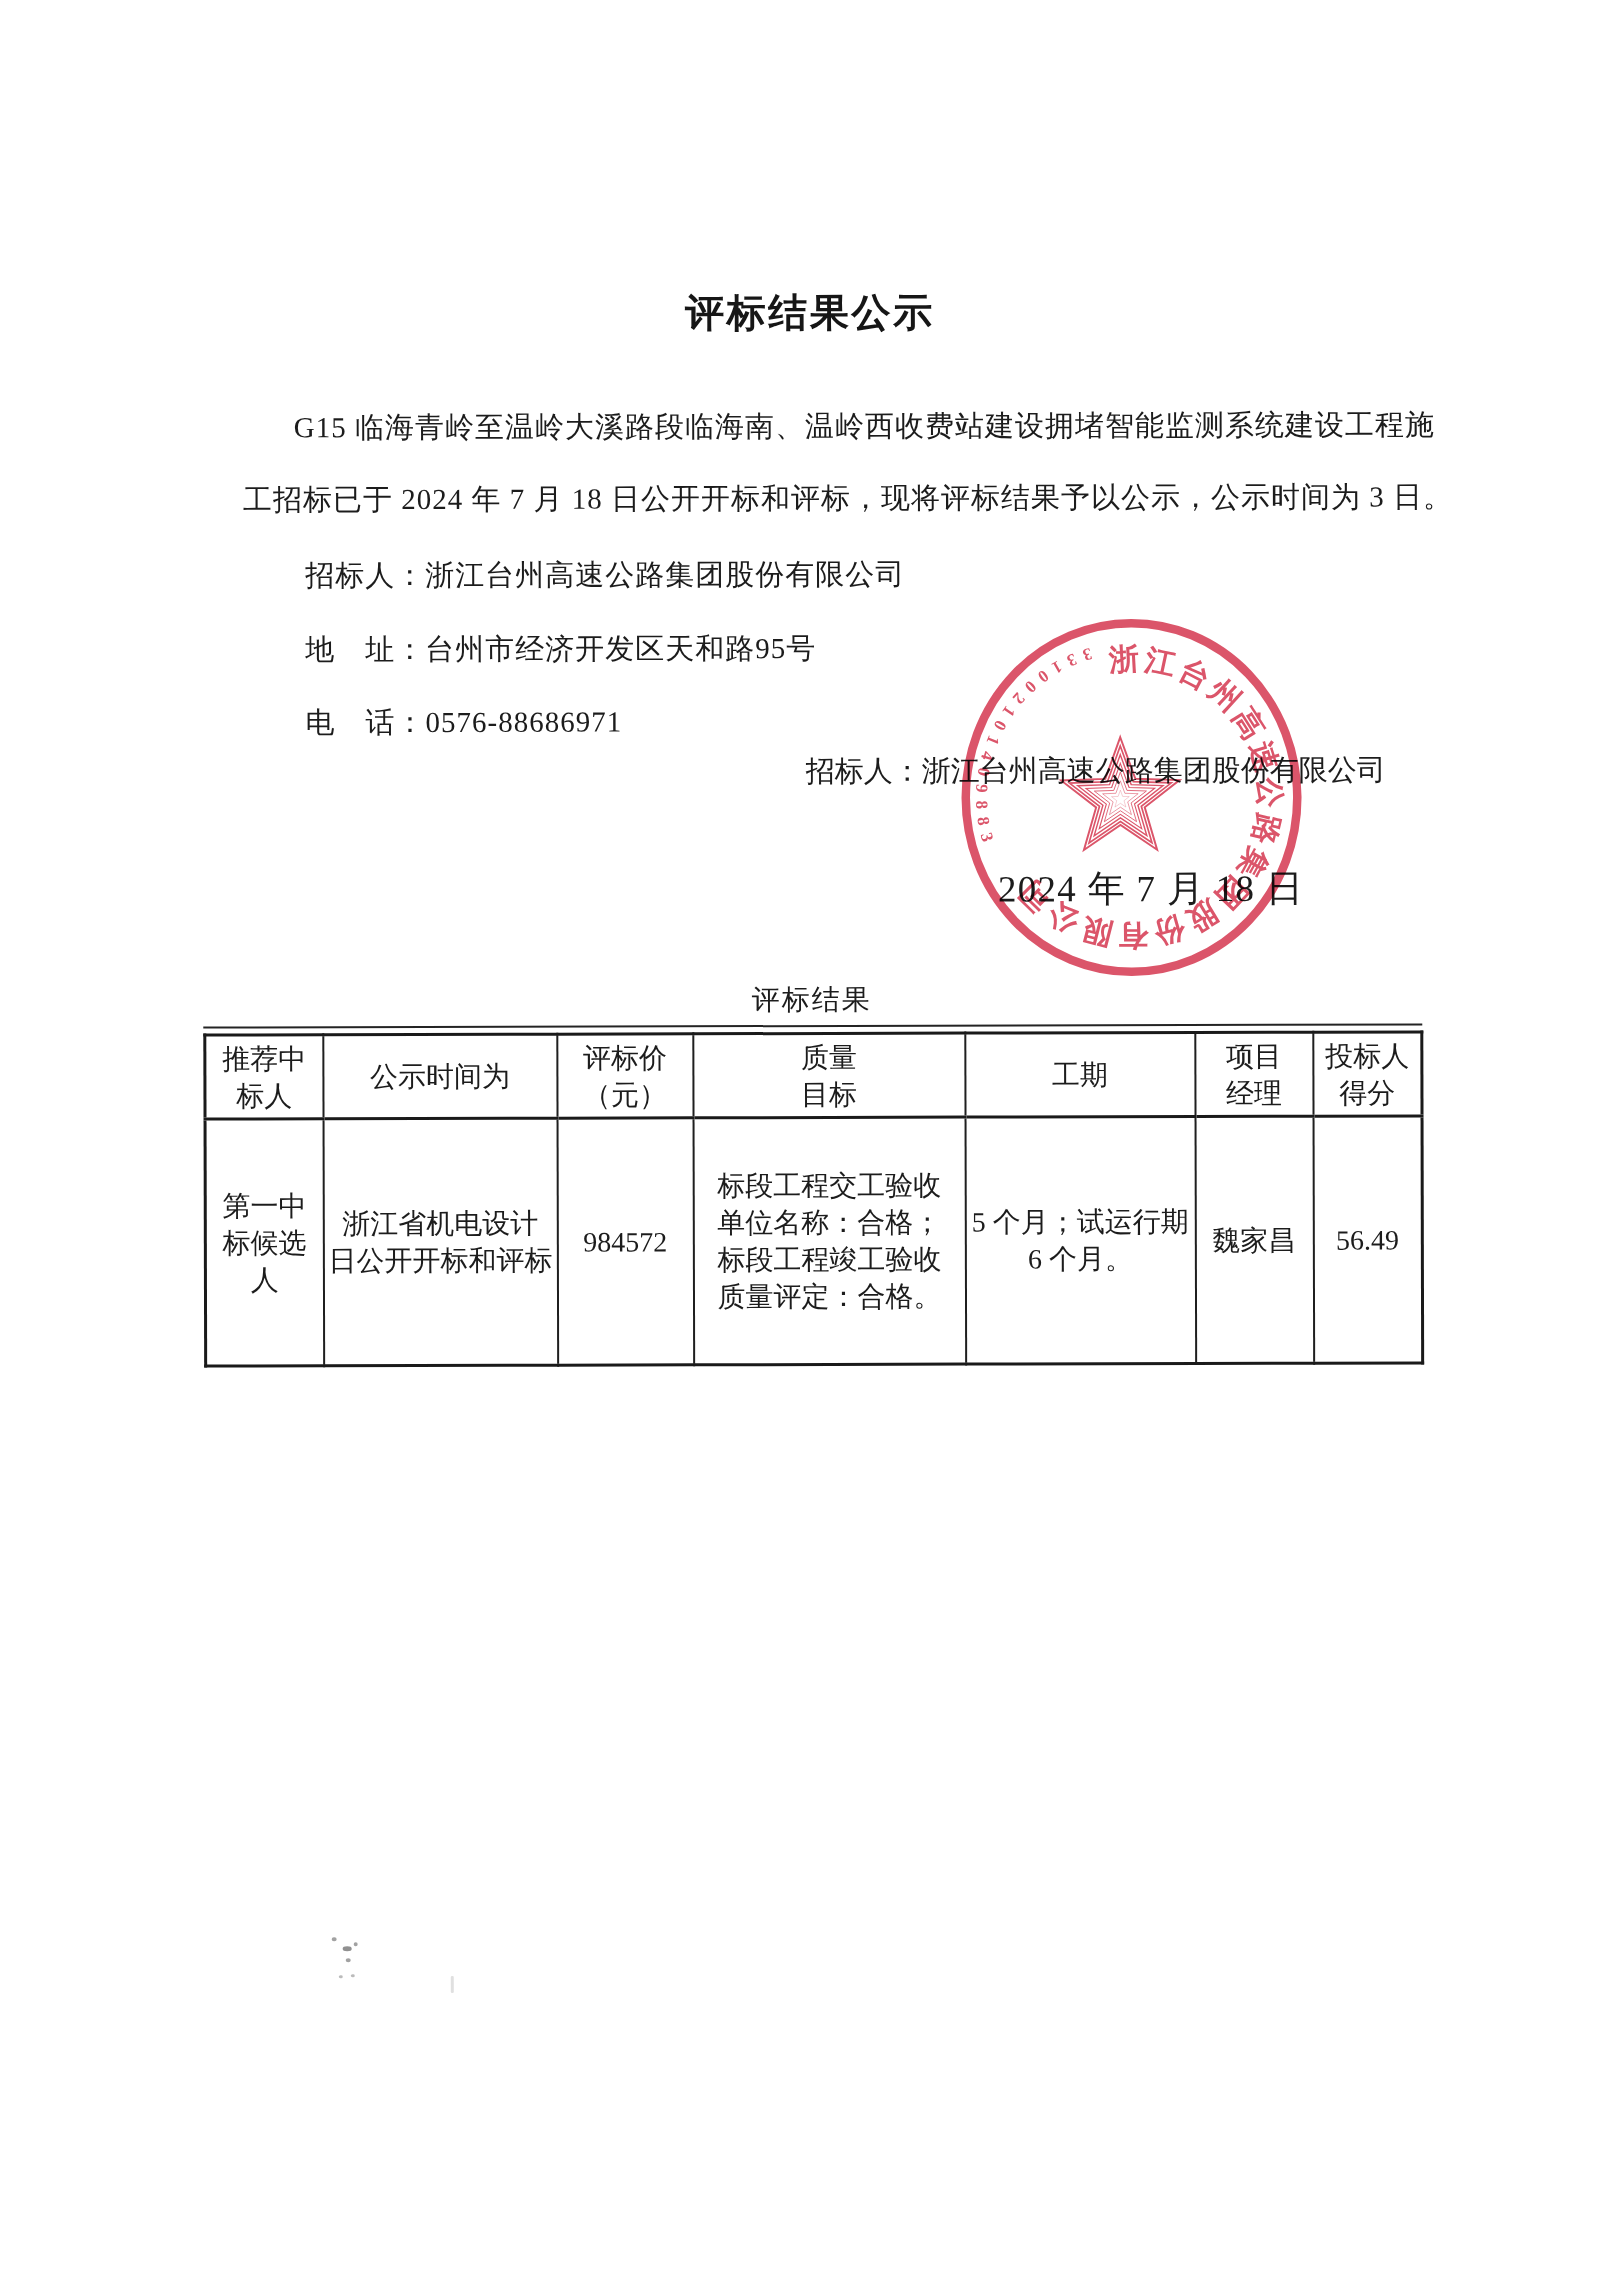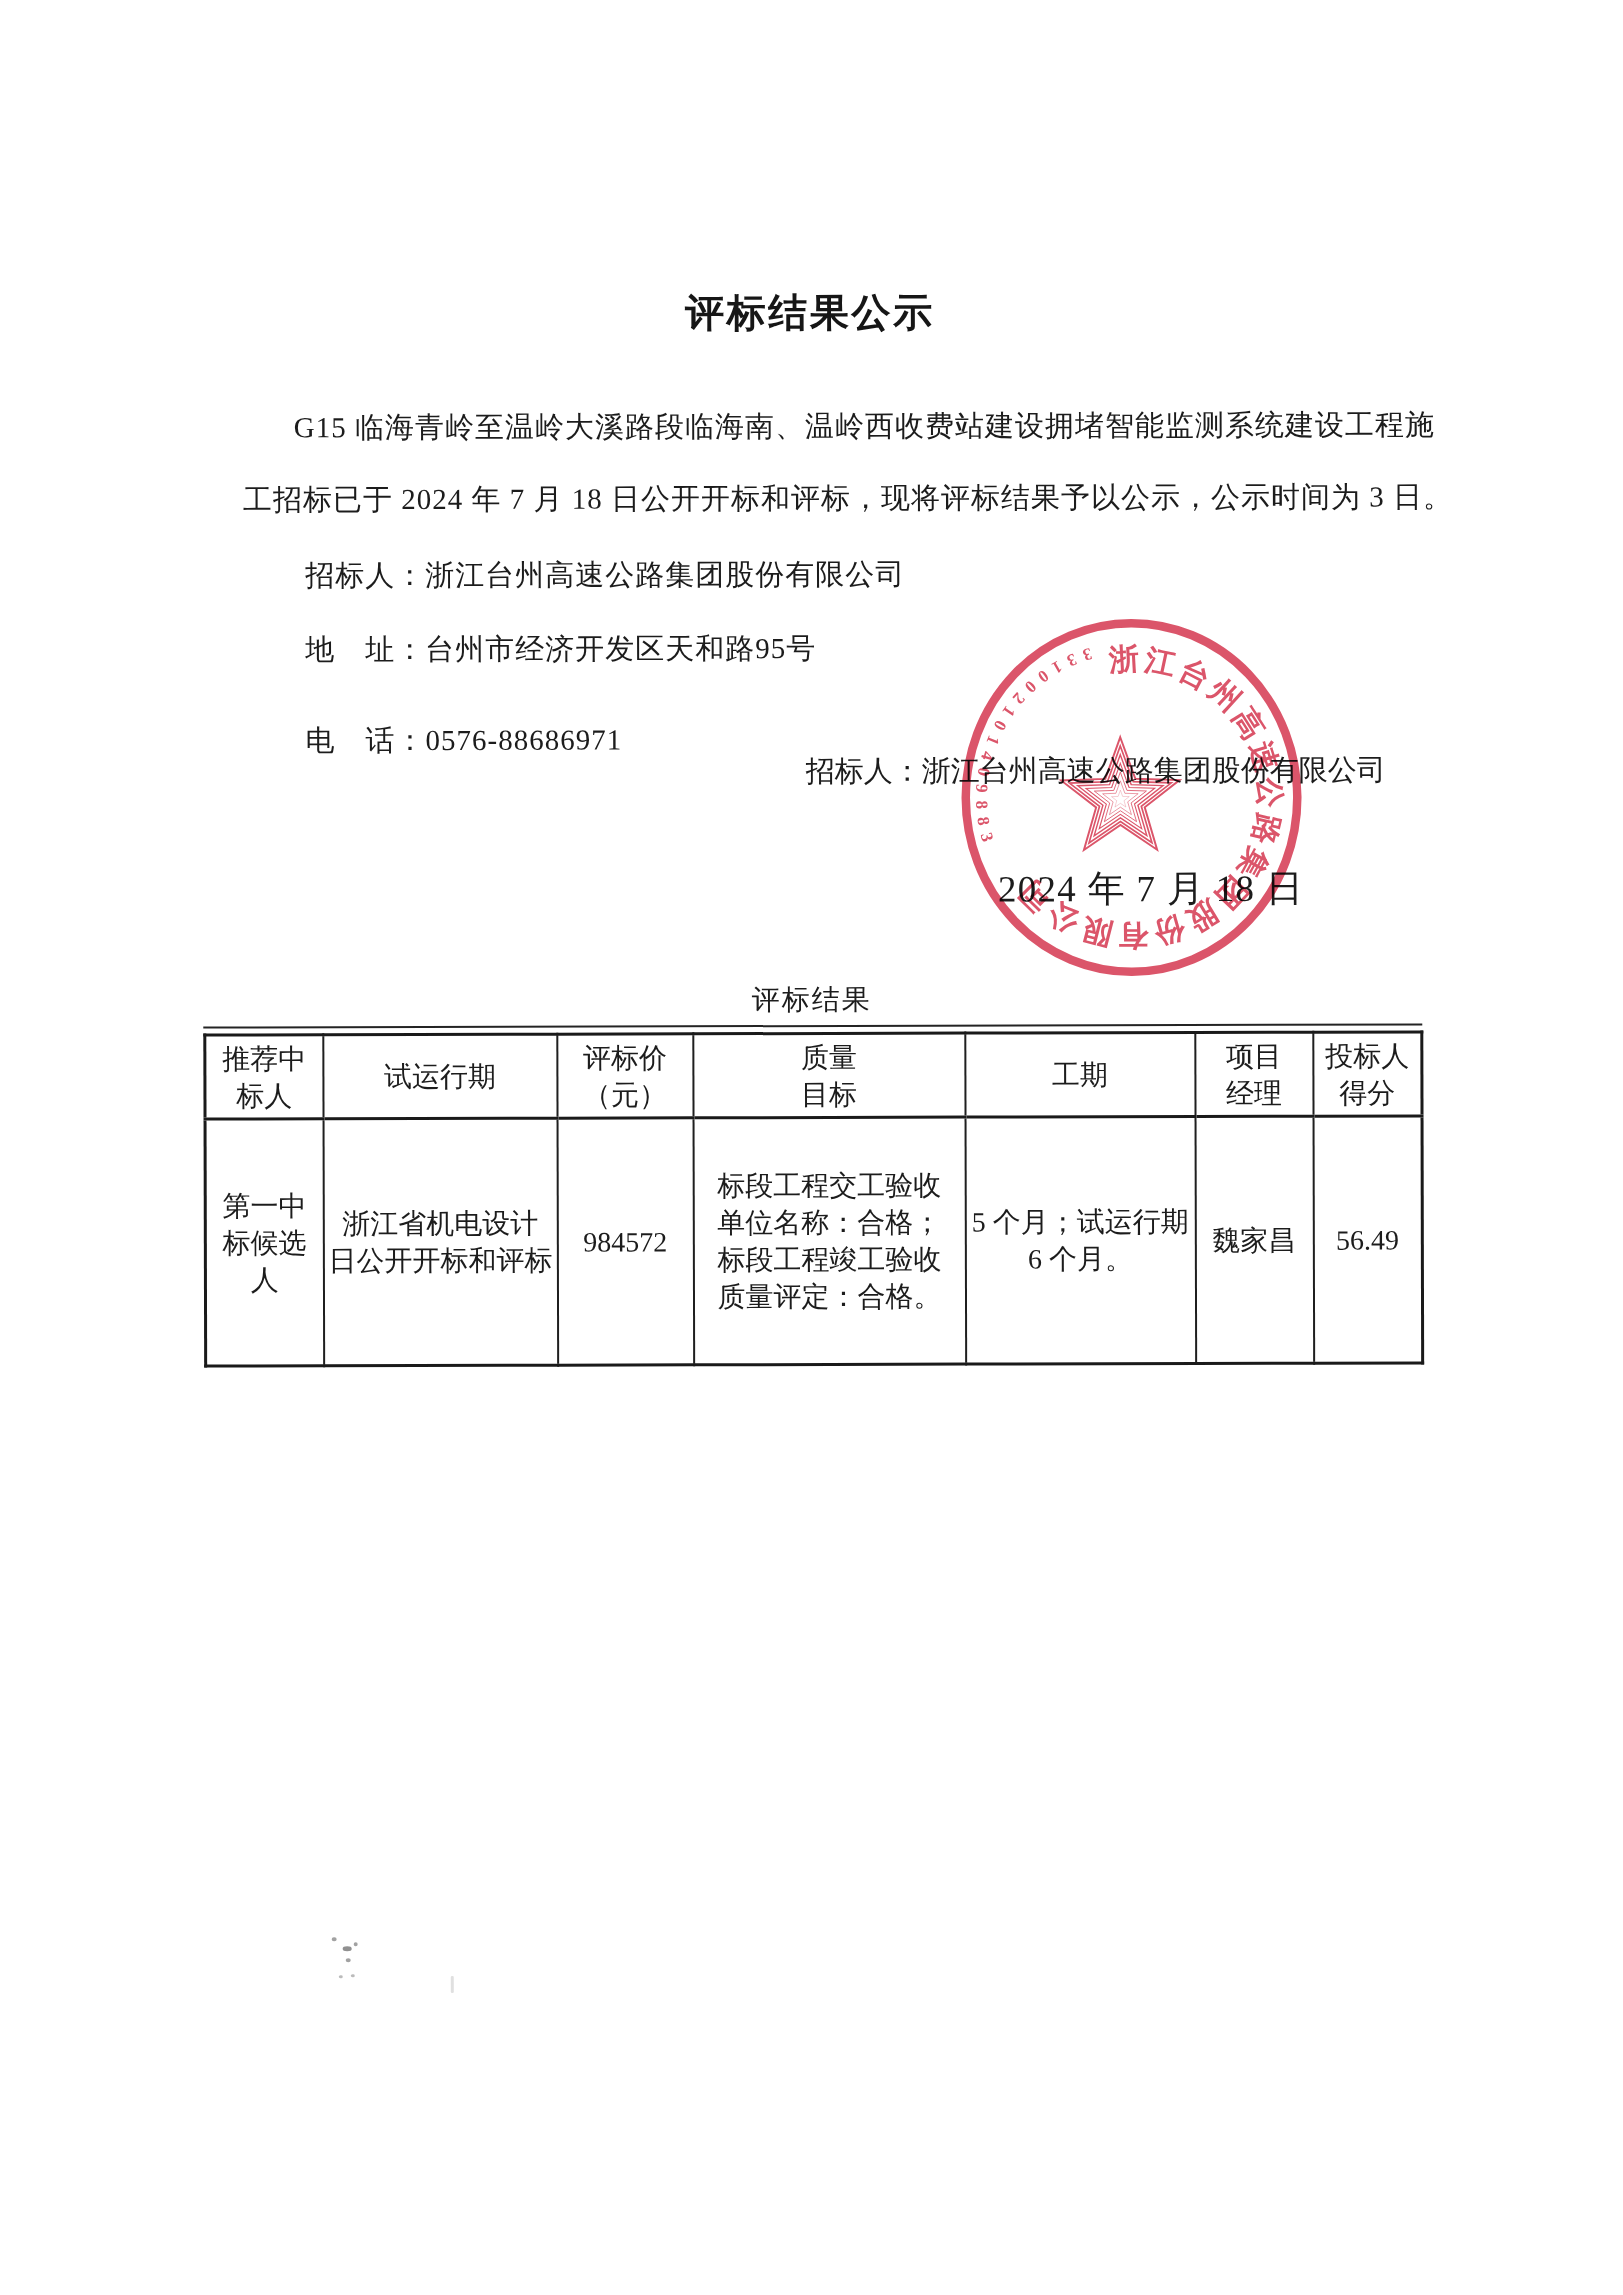--- a/index.html
+++ b/index.html
@@ -25,21 +25,21 @@
     font-size: 39px;
     letter-spacing: 2.6px;
     color: #161616;
   }
   .body-line { font-size: 29px; letter-spacing: 1px; }
   #p-line1 { top: 412px; left: 295px; }
   #p-line2 { top: 484px; left: 244px; }
   .contact-line { font-size: 29px; letter-spacing: 1px; left: 306px; }
   #contact-tenderer { top: 560px; }
   #contact-address  { top: 634px; }
-  #contact-phone    { top: 725px; }
+  #contact-phone    { top: 707px; }
 
   #signature-line { top: 757px; left: 806px; font-size: 29px; }
   #date-line      { top: 871px; left: 998px; font-size: 37px; letter-spacing: 1.3px; }
 
   #table-caption {
     top: 986px; left: 203px; width: 1217px;
     text-align: center; font-size: 28px; letter-spacing: 2px;
   }
 
   #result-table-topline {
@@ -125,21 +125,21 @@
         <col style="width:118px">
       <col style="width:109px">
     </colgroup>
     <thead>
       <tr>
         <th>
           <div class="cell-line">推荐中</div>
           <div class="cell-line">标人</div>
         </th>
         <th>
-          <div class="cell-line">试运行期</div>
+          <div class="cell-line">公示时间为</div>
         </th>
         <th>
           <div class="cell-line">评标价</div>
           <div class="cell-line">（元）</div>
         </th>
         <th>
           <div class="cell-line">质量</div>
           <div class="cell-line">目标</div>
         </th>
         <th>

